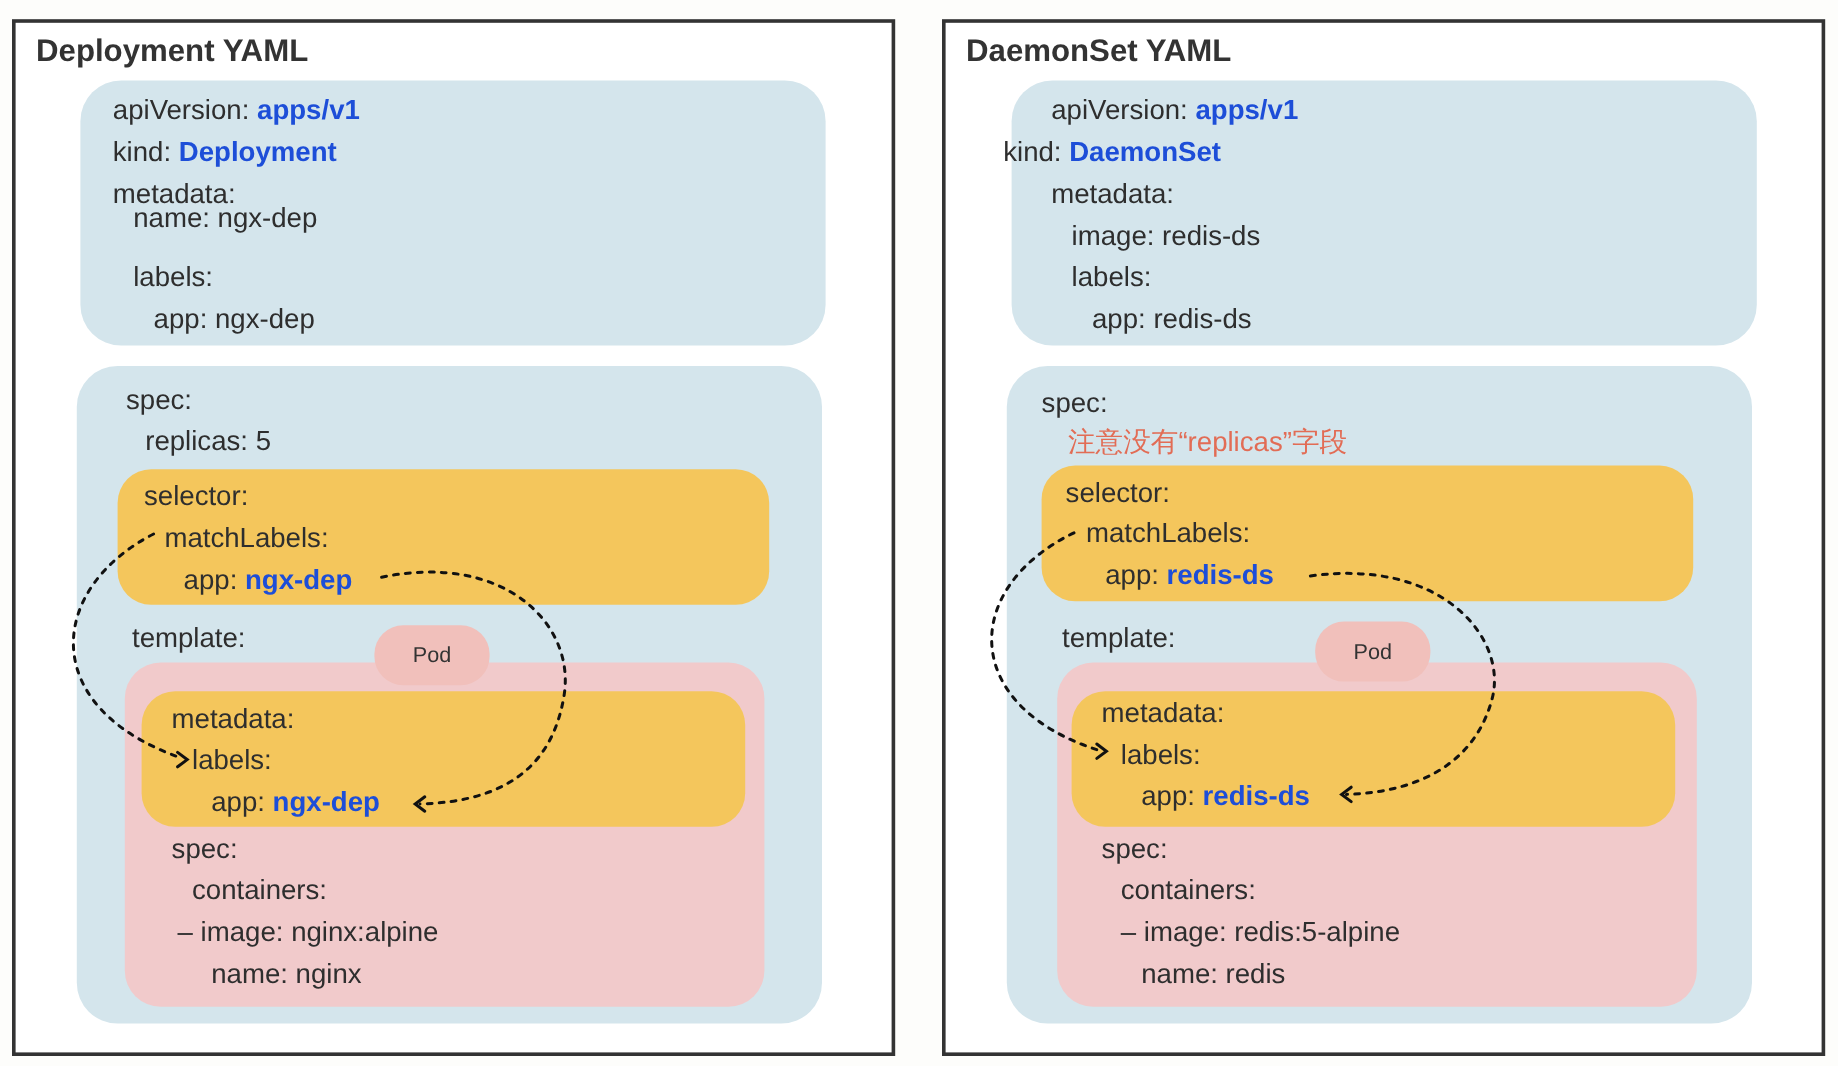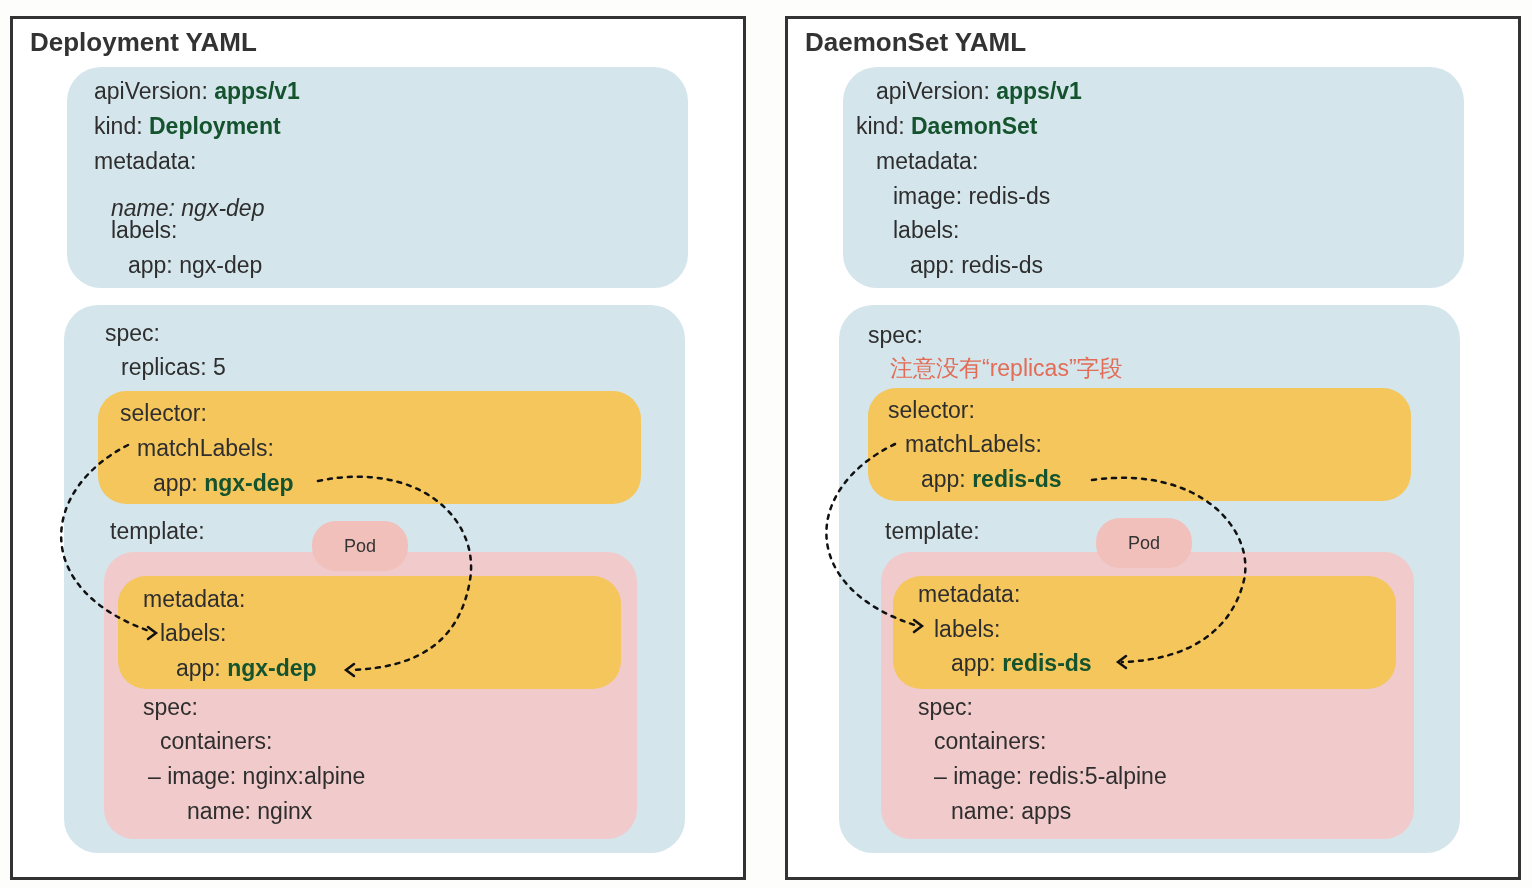--- a/index.html
+++ b/index.html
@@ -7,63 +7,63 @@
          font-family:"Liberation Sans", sans-serif; color:#2a2a2a; }
   .panel { position:absolute; border:3px solid #333; background:#fff; box-sizing:border-box; }
   .panel-title { position:absolute; font-size:26px; color:#333; }
   .box { position:absolute; border-radius:34px; box-sizing:border-box; }
   .blue { background:#d4e5ec; }
   .yellow { background:#f4c65c; border-radius:28px; }
   .pink { background:#f1cacb; border-radius:30px; }
   .pod { position:absolute; background:#f1c0bb; border-radius:24px; width:96px; height:50px;
          font-size:18px; color:#333; display:flex; align-items:center; justify-content:center; }
   .line { position:absolute; font-size:23px; white-space:nowrap; color:#2e2e2e; }
-  .line b { font-weight:bold; color:#14532d; }
+  .line b { font-weight:bold; color:#1d4ed8; }
   .note { color:#e26c55; }
   svg.arrows { position:absolute; left:0; top:0; width:1532px; height:888px; pointer-events:none; }
 </style>
 </head>
 <body>
 
 <div class="panel" style="left:10px;top:16px;width:736px;height:864px;"></div>
 <div class="panel-title" style="left:30px;top:27px;font-weight:bold;">Deployment YAML</div>
 
 <div class="box blue" style="left:67px;top:67px;width:621px;height:221px;"></div>
 <div class="line" style="left:94px;top:78px;"><span>apiVersion: </span><b>apps/v1</b></div>
 <div class="line" style="left:94px;top:113px;"><span>kind: </span><b>Deployment</b></div>
 <div class="line" style="left:94px;top:148px;">metadata:</div>
-<div class="line" style="left:111px;top:195px;font-style:italic;">name: ngx-dep</div>
+<div class="line" style="left:111px;top:168px;">name: ngx-dep</div>
 <div class="line" style="left:111px;top:217px;">labels:</div>
 <div class="line" style="left:128px;top:252px;">app: ngx-dep</div>
 
 <div class="box blue" style="left:64px;top:305px;width:621px;height:548px;"></div>
 <div class="line" style="left:105px;top:320px;">spec:</div>
 <div class="line" style="left:121px;top:354px;">replicas: 5</div>
 <div class="box yellow" style="left:98px;top:391px;width:543px;height:113px;"></div>
 <div class="line" style="left:120px;top:400px;">selector:</div>
 <div class="line" style="left:137px;top:435px;">matchLabels:</div>
 <div class="line" style="left:153px;top:470px;"><span>app: </span><b>ngx-dep</b></div>
 <div class="line" style="left:110px;top:518px;">template:</div>
 <div class="box pink" style="left:104px;top:552px;width:533px;height:287px;"></div>
 <div class="pod" style="left:312px;top:521px;">Pod</div>
 <div class="box yellow" style="left:118px;top:576px;width:503px;height:113px;"></div>
 <div class="line" style="left:143px;top:586px;">metadata:</div>
 <div class="line" style="left:160px;top:620px;">labels:</div>
 <div class="line" style="left:176px;top:655px;"><span>app: </span><b>ngx-dep</b></div>
 <div class="line" style="left:143px;top:694px;">spec:</div>
 <div class="line" style="left:160px;top:728px;">containers:</div>
 <div class="line" style="left:148px;top:763px;">– image: nginx:alpine</div>
-<div class="line" style="left:176px;top:798px;margin-left:11px;">name: nginx</div>
+<div class="line" style="left:176px;top:798px;">name: nginx</div>
 
 <div class="panel" style="left:785px;top:16px;width:736px;height:864px;"></div>
 <div class="panel-title" style="left:805px;top:27px;font-weight:bold;">DaemonSet YAML</div>
 
 <div class="box blue" style="left:843px;top:67px;width:621px;height:221px;"></div>
 <div class="line" style="left:876px;top:78px;"><span>apiVersion: </span><b>apps/v1</b></div>
-<div class="line" style="left:856px;top:113px;text-align:right;"><span>kind: </span><b>DaemonSet</b></div>
+<div class="line" style="left:836px;top:113px;text-align:right;"><span>kind: </span><b>DaemonSet</b></div>
 <div class="line" style="left:876px;top:148px;">metadata:</div>
 <div class="line" style="left:893px;top:183px;">image: redis-ds</div>
 <div class="line" style="left:893px;top:217px;">labels:</div>
 <div class="line" style="left:910px;top:252px;">app: redis-ds</div>
 
 <div class="box blue" style="left:839px;top:305px;width:621px;height:548px;"></div>
 <div class="line" style="left:868px;top:322px;">spec:</div>
 <div class="line note" style="left:890px;top:353px;">注意没有“replicas”字段</div>
 <div class="box yellow" style="left:868px;top:388px;width:543px;height:113px;"></div>
 <div class="line" style="left:888px;top:397px;">selector:</div>
@@ -72,21 +72,21 @@
 <div class="line" style="left:885px;top:518px;">template:</div>
 <div class="box pink" style="left:881px;top:552px;width:533px;height:287px;"></div>
 <div class="pod" style="left:1096px;top:518px;">Pod</div>
 <div class="box yellow" style="left:893px;top:576px;width:503px;height:113px;"></div>
 <div class="line" style="left:918px;top:581px;">metadata:</div>
 <div class="line" style="left:934px;top:616px;">labels:</div>
 <div class="line" style="left:951px;top:650px;"><span>app: </span><b>redis-ds</b></div>
 <div class="line" style="left:918px;top:694px;">spec:</div>
 <div class="line" style="left:934px;top:728px;">containers:</div>
 <div class="line" style="left:934px;top:763px;">– image: redis:5-alpine</div>
-<div class="line" style="left:951px;top:798px;">name: apps</div>
+<div class="line" style="left:951px;top:798px;">name: redis</div>
 
 <svg class="arrows">
   <g fill="none" stroke="#111" stroke-width="2.5" stroke-dasharray="4 6" stroke-linecap="round">
     <path d="M128 445 C 40 490, 30 590, 152 632"></path>
     <path d="M318 481 C 420 460, 480 520, 470 580 C 460 640, 420 668, 350 670"></path>
     <path d="M895 444 C 800 490, 800 590, 918 626"></path>
     <path d="M1092 480 C 1200 465, 1255 530, 1244 580 C 1232 630, 1190 660, 1122 662"></path>
   </g>
   <g fill="none" stroke="#111" stroke-width="2.5" stroke-linecap="round">
     <path d="M148 627 L156 633 L148 639"></path>

